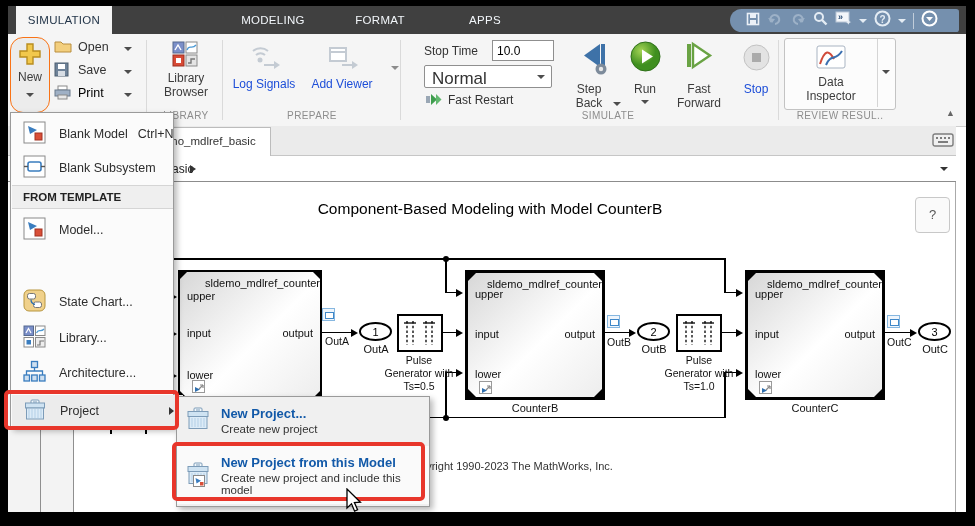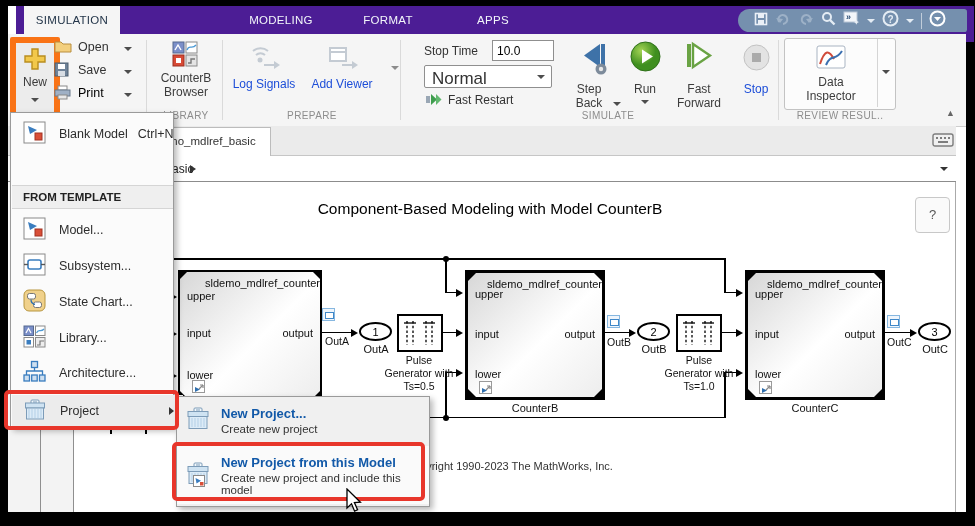--- a/index.html
+++ b/index.html
@@ -2,21 +2,21 @@
 <html><head>
 <meta charset="utf-8">
 <style>
   html,body{margin:0;padding:0}
   body{width:975px;height:526px;position:relative;background:#fff;
        font-family:"Liberation Sans",sans-serif;overflow:hidden;
        -webkit-font-smoothing:antialiased}
   .a{position:absolute}
   .frame{position:absolute;background:#000}
   
-  .tabbar{position:absolute;left:16px;top:6px;width:958px;height:36px;background:#4c1d95}
+  .tabbar{position:absolute;left:8px;top:6px;width:958px;height:36px;background:#404040}
   .rtab{position:absolute;top:0;height:28px;line-height:28px;text-align:center;
         font-size:11.5px;color:#f2f6fa;letter-spacing:.3px}
   .rtab.active{background:#f5f5f5;color:#24364a}
   .ribbon{position:absolute;left:8px;top:34px;width:958px;height:92px;background:#f5f5f5;
           border-bottom:1px solid #cdcdcd}
   .sep{position:absolute;top:6px;height:80px;width:1px;background:#dadada}
   .seclbl{position:absolute;top:76px;font-size:10px;color:#8d8d8d;text-align:center;letter-spacing:.4px}
   .btnlbl{position:absolute;font-size:12px;color:#3c3c3c;text-align:center;line-height:14px}
   .graylbl{color:#1d4ed8}
   .dd{position:absolute;width:0;height:0;border-left:4px solid transparent;
@@ -127,21 +127,21 @@
       <svg width="17" height="17">
           <circle cx="8.5" cy="8.5" r="7" fill="none" stroke="#fff" stroke-width="2"></circle>
           <path d="M5 7 L8.5 11 L12 7 Z" fill="#fff"></path>
         </svg>
     </span>
   </div>
 </div>
 
 <div class="ribbon">
 
-  <div class="a" style="left:2px;top:3px;width:38px;height:74px;border:6px solid #f97316;background:#ececec;border-radius:2px">
+  <div class="a" style="left:2px;top:3px;width:38px;height:74px;border:1px solid #f97316;background:#ececec;border-radius:13px">
     <span class="a" style="left:7px;top:4px">
       <svg width="24" height="24">
           <path d="M9 2 h6 v7 h7 v6 h-7 v7 h-6 v-7 h-7 v-6 h7 Z" fill="#f2c84b" stroke="#b98d1f" stroke-width="1.4"></path>
         </svg>
     </span>
     <div class="btnlbl" style="left:0;top:32px;width:38px">New</div>
     <span class="dd" style="left:15px;top:55px"></span>
   </div>
   <div class="a" style="left:46px;top:5px;width:92px;height:22px">
     <span><svg width="18" height="15">
@@ -177,21 +177,21 @@
         <rect x="1" y="1" width="11" height="11" fill="#7b8fc9" stroke="#55698f"></rect>
           <path d="M3 9 L6 4 L9 9" fill="none" stroke="#fff" stroke-width="1.4"></path>
         <rect x="14" y="1" width="11" height="11" fill="#fff" stroke="#8a8a8a"></rect>
           <path d="M15 9 C17 3 20 9 24 4" fill="none" stroke="#4d9bd6" stroke-width="1.4"></path>
         <rect x="1" y="14" width="11" height="11" fill="#d84a35" stroke="#9c2f20"></rect>
           <rect x="4" y="17" width="5" height="5" fill="#fff"></rect>
         <rect x="14" y="14" width="11" height="11" fill="#e4e4e4" stroke="#8a8a8a"></rect>
           <path d="M16 22 h3 v-4 h4" fill="none" stroke="#777" stroke-width="1.4"></path>
       </svg>
     </span>
-    <div class="btnlbl" style="left:1px;top:34px;width:70px">CounterB Browser</div>
+    <div class="btnlbl" style="left:1px;top:34px;width:70px">Library Browser</div>
   </div>
   <div class="seclbl" style="left:142px;width:72px">LIBRARY</div>
 
   <div class="sep" style="left:214px"></div>
 
   <div class="a" style="left:222px;top:3px;width:68px;height:78px">
     <span class="a" style="left:18px;top:8px">
       <svg width="34" height="28">
           <circle cx="12" cy="15" r="2.5" fill="#c4cbd3"></circle>
           <path d="M8 10 A7 7 0 0 1 17 10" fill="none" stroke="#c4cbd3" stroke-width="2"></path>
@@ -476,37 +476,37 @@
 <div class="menu">
   <div class="mi" style="top:4px;height:34px">
     <span><svg width="23" height="23">
           <rect x="1" y="1" width="21" height="21" fill="#fff" stroke="#8a8a8a"></rect>
           <path d="M5 5 L14 9 L7 13 Z" fill="#3a7dbf"></path>
           <rect x="12" y="12" width="7" height="7" fill="#d94f38" stroke="#a23323"></rect>
         </svg></span>
     <span>Blank Model</span>
     <span style="margin-left:-3px">Ctrl+N</span>
   </div>
+  <div class="mi" style="top:38px;height:34px">
+    <span><svg width="23" height="23">
+          <rect x="1" y="1" width="21" height="21" fill="#fff" stroke="#8a8a8a"></rect>
+          <rect x="5" y="7" width="13" height="9" rx="2" fill="none" stroke="#3a7dbf" stroke-width="1.6"></rect>
+          <line x1="1" y1="11.5" x2="5" y2="11.5" stroke="#555" stroke-width="1.4"></line>
+          <line x1="18" y1="11.5" x2="22" y2="11.5" stroke="#555" stroke-width="1.4"></line>
+        </svg></span>
+    <span>Blank Subsystem</span>
+  </div>
   <div class="mband" style="top:72px;height:24px">FROM TEMPLATE</div>
   <div class="mi" style="top:99px;height:35px">
     <span><svg width="23" height="23">
           <rect x="1" y="1" width="21" height="21" fill="#fff" stroke="#8a8a8a"></rect>
           <path d="M5 5 L14 9 L7 13 Z" fill="#3a7dbf"></path>
           <rect x="12" y="12" width="7" height="7" fill="#d94f38" stroke="#a23323"></rect>
         </svg></span>
     <span>Model...</span>
-  </div>
-  <div class="mi" style="top:135px;height:35px">
-    <span><svg width="23" height="23">
-          <rect x="1" y="1" width="21" height="21" fill="#fff" stroke="#8a8a8a"></rect>
-          <rect x="5" y="7" width="13" height="9" rx="2" fill="none" stroke="#3a7dbf" stroke-width="1.6"></rect>
-          <line x1="1" y1="11.5" x2="5" y2="11.5" stroke="#555" stroke-width="1.4"></line>
-          <line x1="18" y1="11.5" x2="22" y2="11.5" stroke="#555" stroke-width="1.4"></line>
-        </svg></span>
-    <span>Subsystem...</span>
   </div>
   <div class="mi" style="top:171px;height:36px">
     <span><svg width="23" height="23">
           <rect x="1" y="1" width="21" height="21" rx="5" fill="#f0d18b" stroke="#b8963f"></rect>
           <rect x="4.5" y="4.5" width="8" height="5.5" rx="2" fill="#fff" stroke="#777"></rect>
           <rect x="10.5" y="13" width="8" height="5.5" rx="2" fill="#fff" stroke="#777"></rect>
           <path d="M8 10.5 C8 14 10 15 12 15.5" fill="none" stroke="#2d6fb0" stroke-width="1.3"></path>
         </svg></span>
     <span>State Chart...</span>
   </div>

